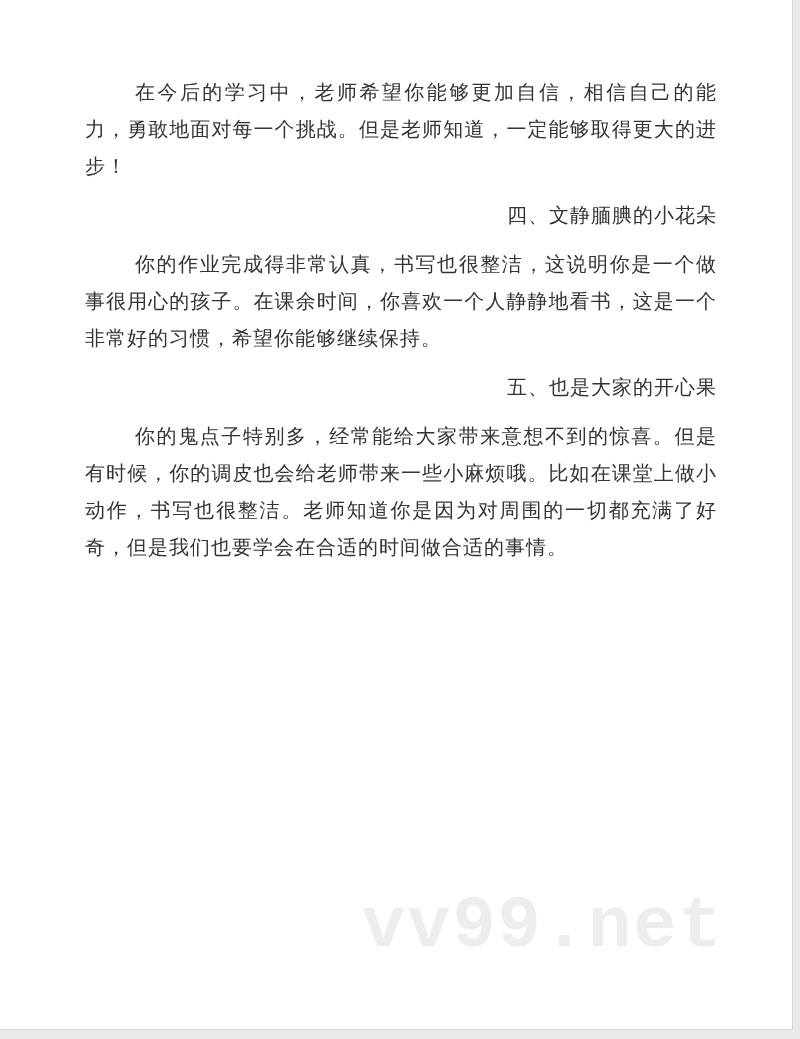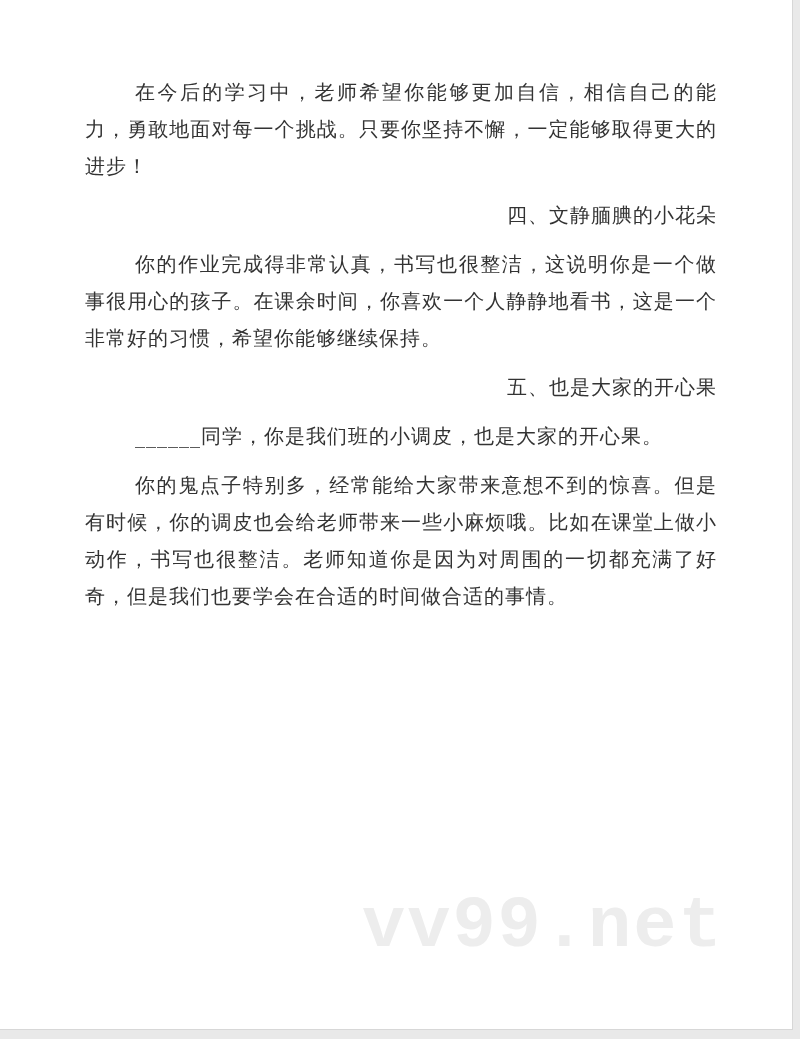--- a/index.html
+++ b/index.html
@@ -59,22 +59,21 @@
     white-space:nowrap;
     user-select:none;
   }
 </style>
 </head>
 <body>
 
 <div class="canvas">
   <div class="page">
     <div class="content">
-      <p class="para">在今后的学习中，老师希望你能够更加自信，相信自己的能力，勇敢地面对每一个挑战。只要你坚持不懈，一定能够取得更大的进步！</p>
+      <p class="para">在今后的学习中，老师希望你能够更加自信，相信自己的能力，勇敢地面对每一个挑战。但是老师知道，一定能够取得更大的进步！</p>
       <p class="para heading">四、文静腼腆的小花朵</p>
       <p class="para">你的作业完成得非常认真，书写也很整洁，这说明你是一个做事很用心的孩子。在课余时间，你喜欢一个人静静地看书，这是一个非常好的习惯，希望你能够继续保持。</p>
       <p class="para heading">五、也是大家的开心果</p>
-      <p class="para">______同学，你是我们班的小调皮，也是大家的开心果。</p>
       <p class="para">你的鬼点子特别多，经常能给大家带来意想不到的惊喜。但是有时候，你的调皮也会给老师带来一些小麻烦哦。比如在课堂上做小动作，书写也很整洁。老师知道你是因为对周围的一切都充满了好奇，但是我们也要学会在合适的时间做合适的事情。</p>
     </div>
     <div class="watermark">vv99.net</div>
   </div>
 </div>
 
 </body></html>

